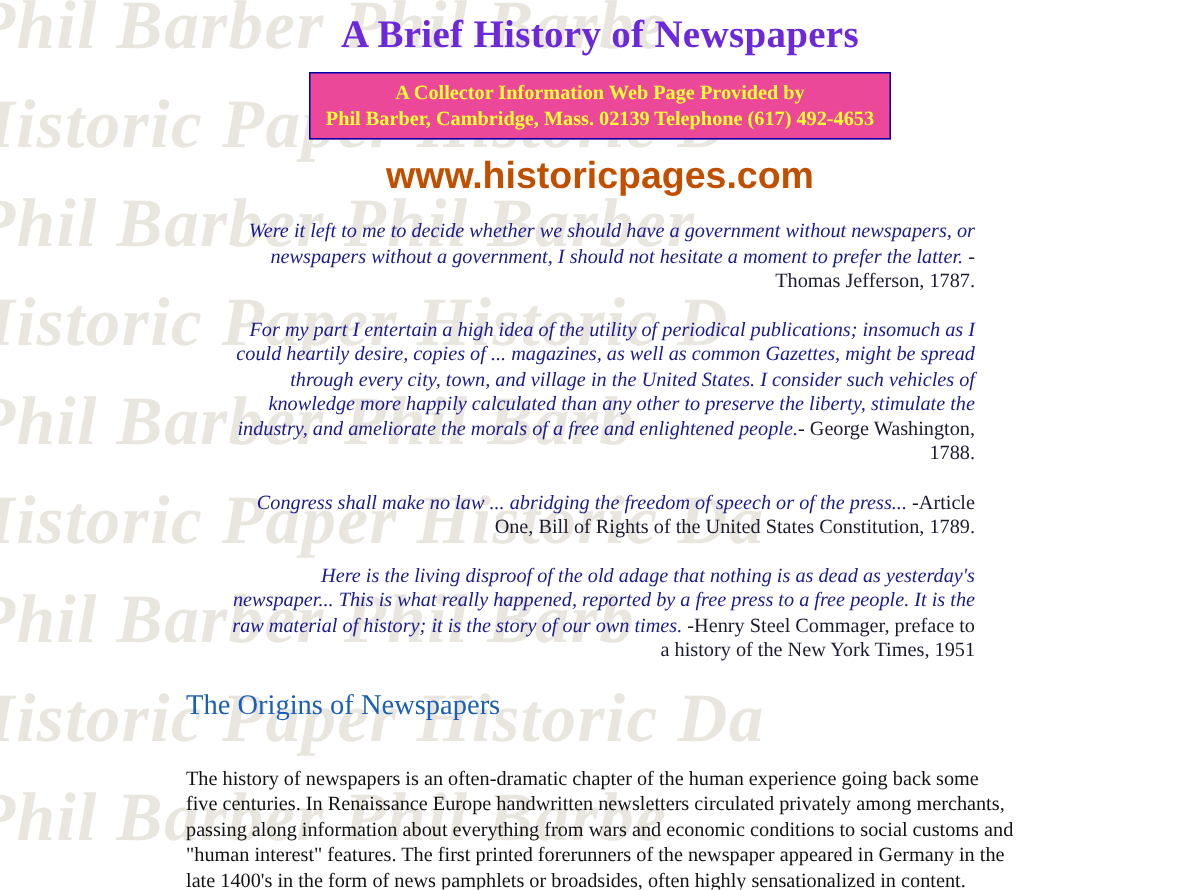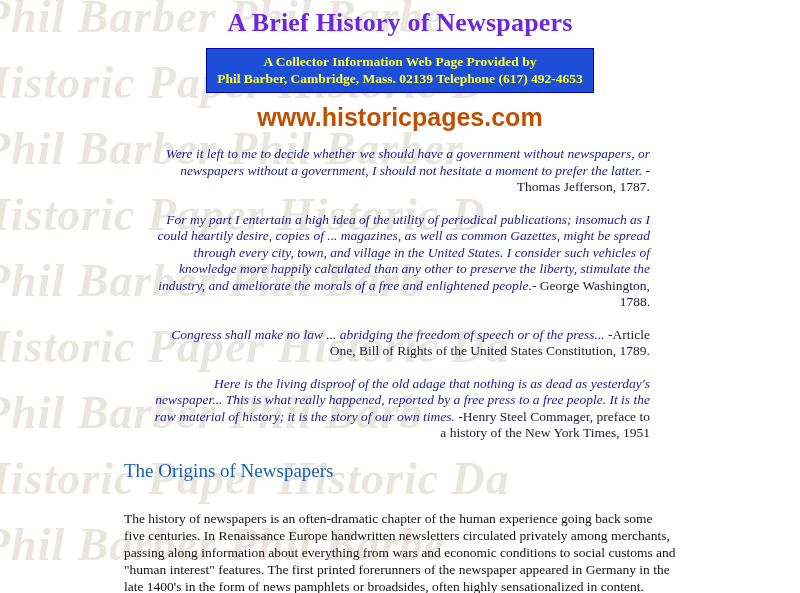--- a/index.html
+++ b/index.html
@@ -52,21 +52,21 @@
     margin: 8px 0 10px 0;
     letter-spacing: 0.2px;
   }
 
   .banner-wrap {
     display: flex;
     justify-content: center;
     margin: 4px 0 8px 0;
   }
   .banner {
-    background: #1d4ed8;
+    background: #ec4899;
     color: #ffff33;
     text-align: center;
     font-family: "Liberation Serif", serif;
     font-weight: bold;
     font-size: 13.5px;
     line-height: 17px;
     padding: 4px 10px 5px 10px;
     border: 1px solid #0000aa;
   }
 

